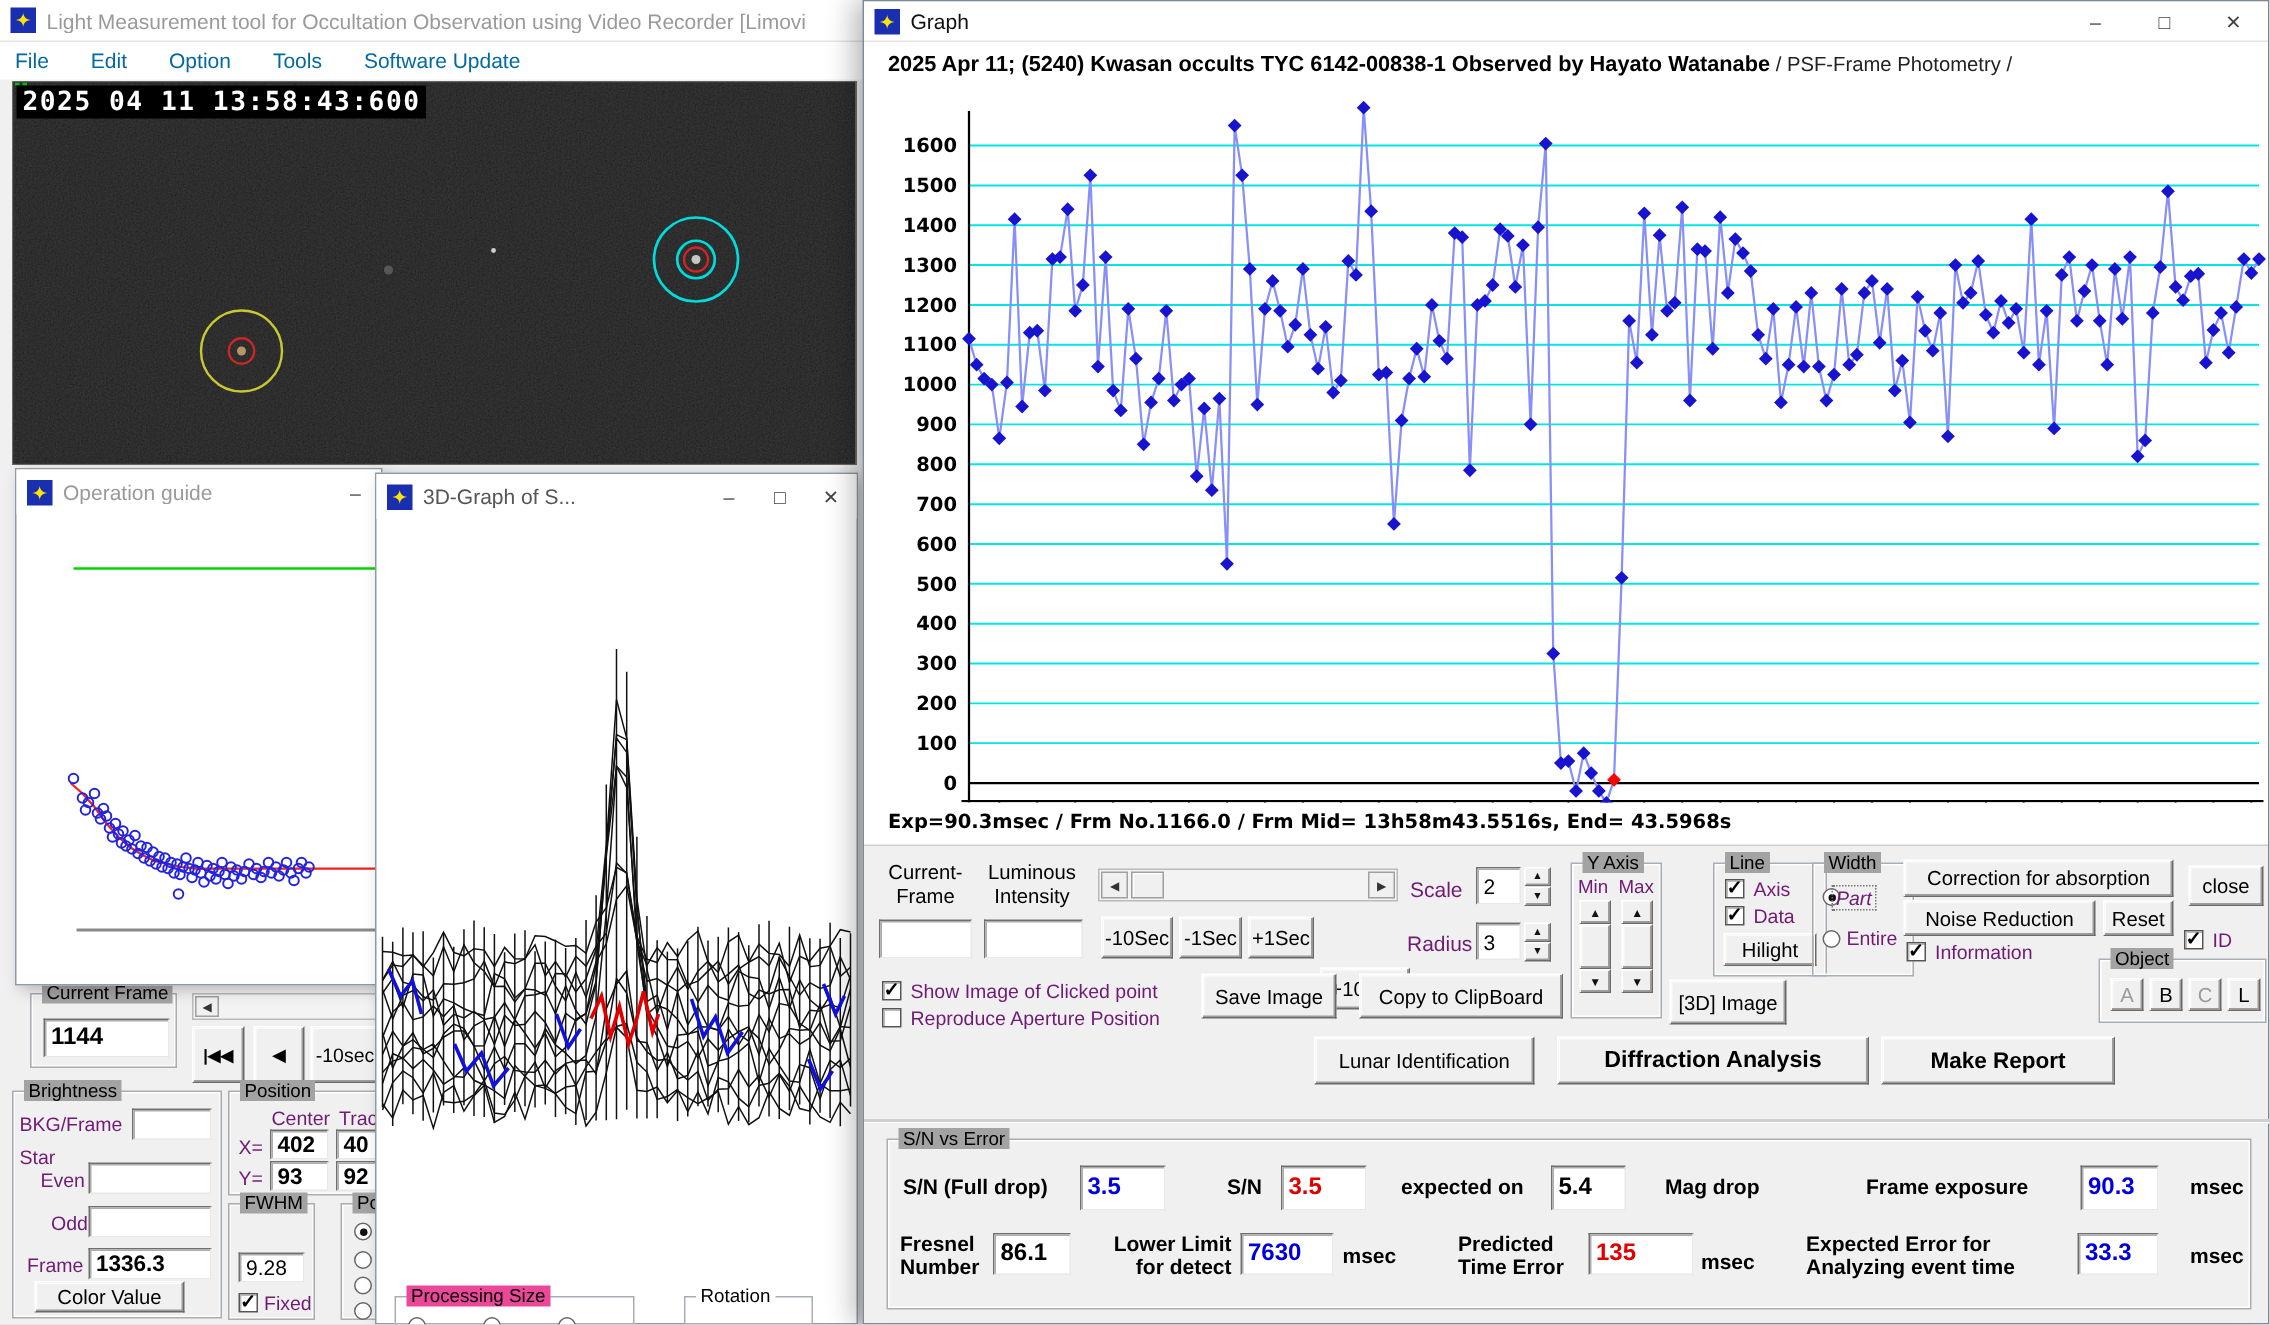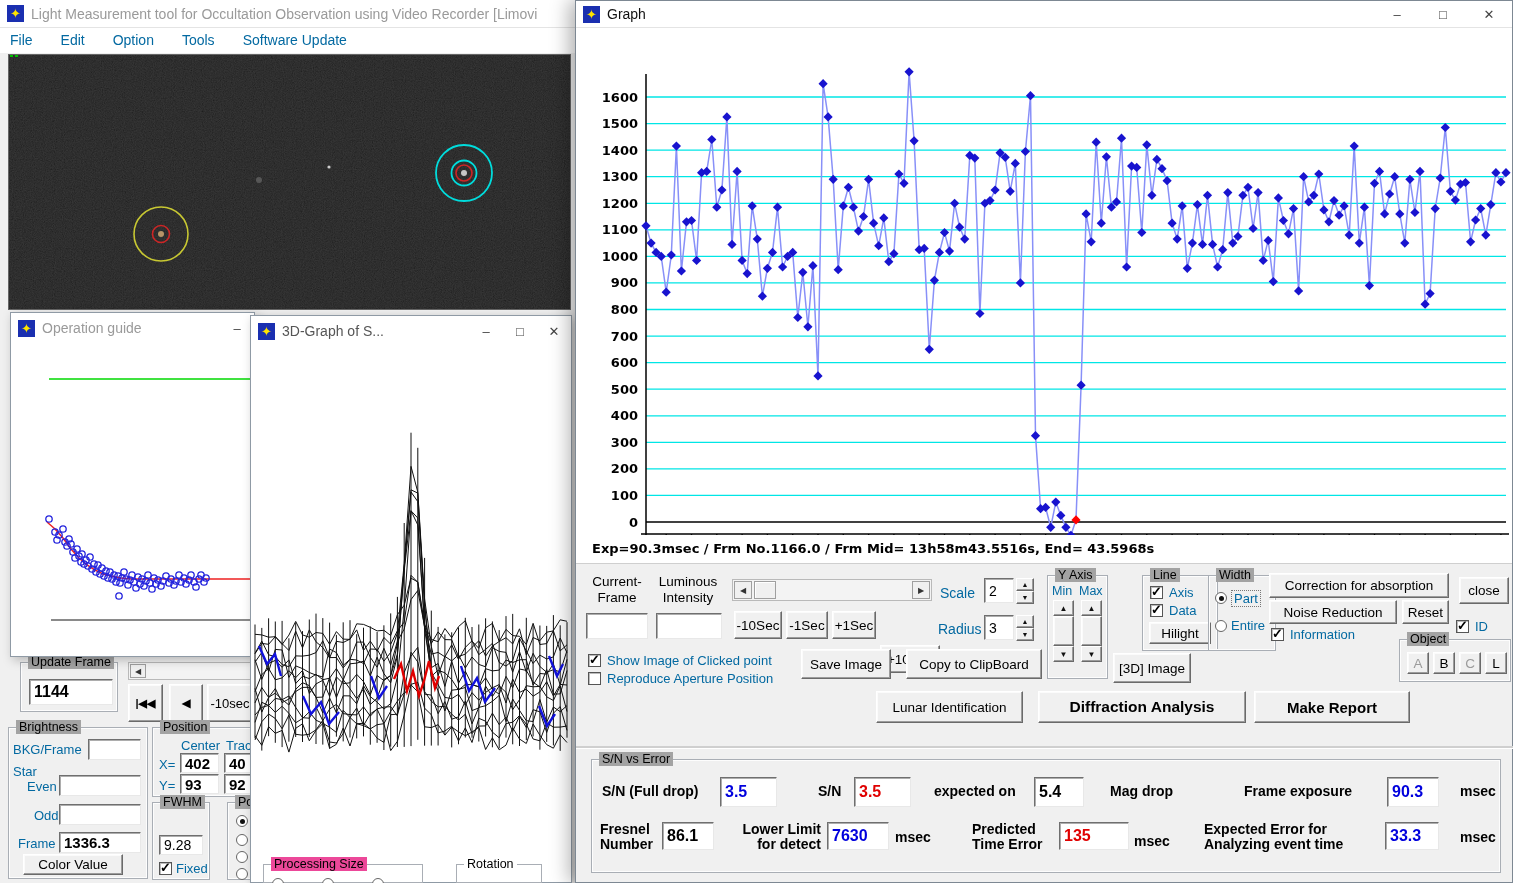--- a/index.html
+++ b/index.html
@@ -4,21 +4,21 @@
 <style>
   html,body{margin:0;padding:0;background:#d8d8d8;font-family:"Liberation Sans",sans-serif;}
   #stage{position:relative;width:1513px;height:883px;overflow:hidden;background:#f0f0f0;}
   .a{position:absolute;}
   .win{position:absolute;background:#f0f0f0;border:1px solid #8f9aa5;box-sizing:border-box;}
   .tbar{position:absolute;left:0;top:0;right:0;height:28px;background:#ffffff;display:flex;align-items:center;box-sizing:border-box;border-bottom:1px solid #e4e4e4;}
   .appicon{width:17px;height:17px;background:#1a2fb0;color:#ffe400;font-size:13px;line-height:17px;text-align:center;margin:0 7px 0 7px;flex:0 0 auto;}
   .ttxt{font-size:14px;color:#9a9a9a;white-space:nowrap;overflow:hidden;}
   .ttxt.active{color:#111;}
   .wbtn{width:34px;height:22px;display:flex;align-items:center;justify-content:center;color:#444;font-size:13px;}
-  .lbl{font-size:13px;color:#0369a1;white-space:nowrap;}
+  .lbl{font-size:13px;color:#701a75;white-space:nowrap;}
   .b{font-weight:bold;}
   .gb{position:absolute;border:1px solid #a9aeb5;box-shadow:inset 0 0 0 1px #fdfdfd;box-sizing:border-box;}
   .gl{position:absolute;top:-8px;left:7px;background:#a3a3a3;padding:0 3px;font-size:12.5px;color:#000;white-space:nowrap;}
   .btn{position:absolute;background:#f0f0f0;border:1px solid;border-color:#ffffff #6a6a6a #6a6a6a #ffffff;box-shadow:inset -1px -1px 0 #9c9c9c,inset 1px 1px 0 #fbfbfb;display:flex;align-items:center;justify-content:center;font-size:13.5px;color:#000;box-sizing:border-box;white-space:nowrap;}
   .btn.dis{color:#9b9b9b;}
   .tb{position:absolute;background:#fff;border:1px solid;border-color:#6f6f6f #e8e8e8 #e8e8e8 #6f6f6f;box-shadow:inset 1px 1px 0 #adadad;box-sizing:border-box;font-size:14px;display:flex;align-items:center;padding:0 4px;white-space:nowrap;}
   .cb{position:absolute;width:13px;height:13px;background:#fff;border:1px solid #555;box-shadow:inset 1px 1px 0 #bbb;box-sizing:border-box;}
   .cb[data-checked="true"]::after{content:"✓";position:absolute;left:0px;top:-3px;font-size:13px;font-weight:bold;color:#000;}
   .rb{position:absolute;width:12px;height:12px;border-radius:50%;background:#fff;border:1px solid #666;box-sizing:border-box;}
   .rb[data-checked="true"]::after{content:"";position:absolute;left:2.5px;top:2.5px;width:5px;height:5px;border-radius:50%;background:#111;}
@@ -75,24 +75,25 @@
           <circle cx="152" cy="179" r="8.5" fill="none" stroke="#cc2626" stroke-width="1.6"></circle>
           <circle cx="152" cy="179" r="3" fill="#c09a6a" opacity="0.95"></circle>
         </g>
         <g>
           <circle cx="455" cy="118" r="28" fill="none" stroke="#00dcdc" stroke-width="1.8"></circle>
           <circle cx="455" cy="118" r="12.5" fill="none" stroke="#00dcdc" stroke-width="1.8"></circle>
           <circle cx="455" cy="118" r="8" fill="none" stroke="#cc2626" stroke-width="1.6"></circle>
           <circle cx="455" cy="118" r="3" fill="#cfcfcf" opacity="0.95"></circle>
         </g>
       </svg>
+      <div class="a" style="left:2px;top:2px;color:#fff;background:#000;font-family:'DejaVu Sans Mono',monospace;font-weight:bold;font-size:17.5px;letter-spacing:1px;padding:1px 4px;">2025 04 11 13:58:43:600</div>
     </div>
 
     <div class="gb" style="left:20px;top:662px;width:98px;height:50px;">
-      <span class="gl">Update Frame</span>
+      <span class="gl">Current Frame</span>
       <div class="tb" style="left:8px;top:16px;width:84px;height:26px;font-size:16px;font-weight:bold;">1144</div>
     </div>
     <div class="sbar" style="left:128px;top:662px;width:130px;height:18px;">
       <div class="sbtn" style="left:1px;top:1px;width:16px;height:14px;">◀</div>
     </div>
     <div class="btn" style="left:128px;top:684px;width:35px;height:38px;font-size:11px;font-weight:bold;">
         <span>|◀◀</span>
       </div>
     <div class="btn" style="left:169px;top:684px;width:34px;height:38px;font-size:12px;">
         <span>◀</span>
@@ -317,20 +318,23 @@
   <div class="win" style="left:575px;top:0;width:938px;height:883px;z-index:4;box-shadow:-6px 0 18px rgba(0,0,0,0.3);border:1px solid #7d8893;">
     <div class="tbar" style="height:27px;">
       <div class="appicon">✦</div>
       <div class="ttxt active">Graph</div>
       <div class="wbtn" style="margin-left:auto;margin-right:12px;">–</div>
       <div class="wbtn" style="margin-right:12px;">□</div>
       <div class="wbtn" style="margin-right:6px;">✕</div>
     </div>
 
     <div class="a" style="left:0;top:27px;width:936px;height:535px;background:#fff;border-bottom:1px solid #cfcfcf;">
+      <div class="a" style="left:16px;top:7px;font-size:14.5px;white-space:nowrap;">
+        <span class="b">2025 Apr 11; (5240) Kwasan occults TYC 6142-00838-1 Observed by Hayato Watanabe</span><span style="font-size:13.5px;color:#222;"> / PSF-Frame Photometry /</span>
+      </div>
       <svg id="lc-svg" class="a" width="936" height="485" style="left:0;top:22px;">
           <line x1="70" y1="445.4" x2="930" y2="445.4" stroke="#00e6e6" stroke-width="1.3"></line>
           <line x1="70" y1="418.9" x2="930" y2="418.9" stroke="#00e6e6" stroke-width="1.3"></line>
           <line x1="70" y1="392.3" x2="930" y2="392.3" stroke="#00e6e6" stroke-width="1.3"></line>
           <line x1="70" y1="365.8" x2="930" y2="365.8" stroke="#00e6e6" stroke-width="1.3"></line>
           <line x1="70" y1="339.2" x2="930" y2="339.2" stroke="#00e6e6" stroke-width="1.3"></line>
           <line x1="70" y1="312.6" x2="930" y2="312.6" stroke="#00e6e6" stroke-width="1.3"></line>
           <line x1="70" y1="286.1" x2="930" y2="286.1" stroke="#00e6e6" stroke-width="1.3"></line>
           <line x1="70" y1="259.5" x2="930" y2="259.5" stroke="#00e6e6" stroke-width="1.3"></line>
           <line x1="70" y1="232.9" x2="930" y2="232.9" stroke="#00e6e6" stroke-width="1.3"></line>
@@ -623,21 +627,21 @@
       <div class="cb" style="left:7px;top:10px;" data-checked="true"></div>
       <div class="a lbl" style="left:26px;top:9px;">Axis</div>
       <div class="cb" style="left:7px;top:28px;" data-checked="true"></div>
       <div class="a lbl" style="left:26px;top:27px;">Data</div>
       <div class="btn" style="left:6px;top:46px;width:62px;height:22px;">Hilight</div>
     </div>
 
     <div class="gb" style="left:618px;top:574px;width:68px;height:76px;margin-left:14px;">
       <span class="gl">Width</span>
       <div class="rb" style="left:6px;top:16px;" data-checked="true"></div>
-      <div class="a lbl" style="left:22px;top:14px;border:1px dotted #777;padding:0 2px;">Part</div>
+      <div class="a lbl" style="left:12px;top:14px;border:1px dotted #777;padding:0 2px;font-style:italic;">Part</div>
       <div class="rb" style="left:6px;top:44px;" data-checked="false"></div>
       <div class="a lbl" style="left:22px;top:42px;">Entire</div>
     </div>
 
     <div class="btn" style="left:693px;top:572px;width:180px;height:25px;">Correction for absorption</div>
     <div class="btn" style="left:883px;top:576px;width:50px;height:27px;">close</div>
     <div class="btn" style="left:693px;top:599px;width:128px;height:24px;">Noise Reduction</div>
     <div class="btn" style="left:826px;top:599px;width:47px;height:24px;">Reset</div>
     <div class="cb" style="left:695px;top:627px;" data-checked="true"></div>
     <div class="a lbl" style="left:714px;top:626px;">Information</div>

